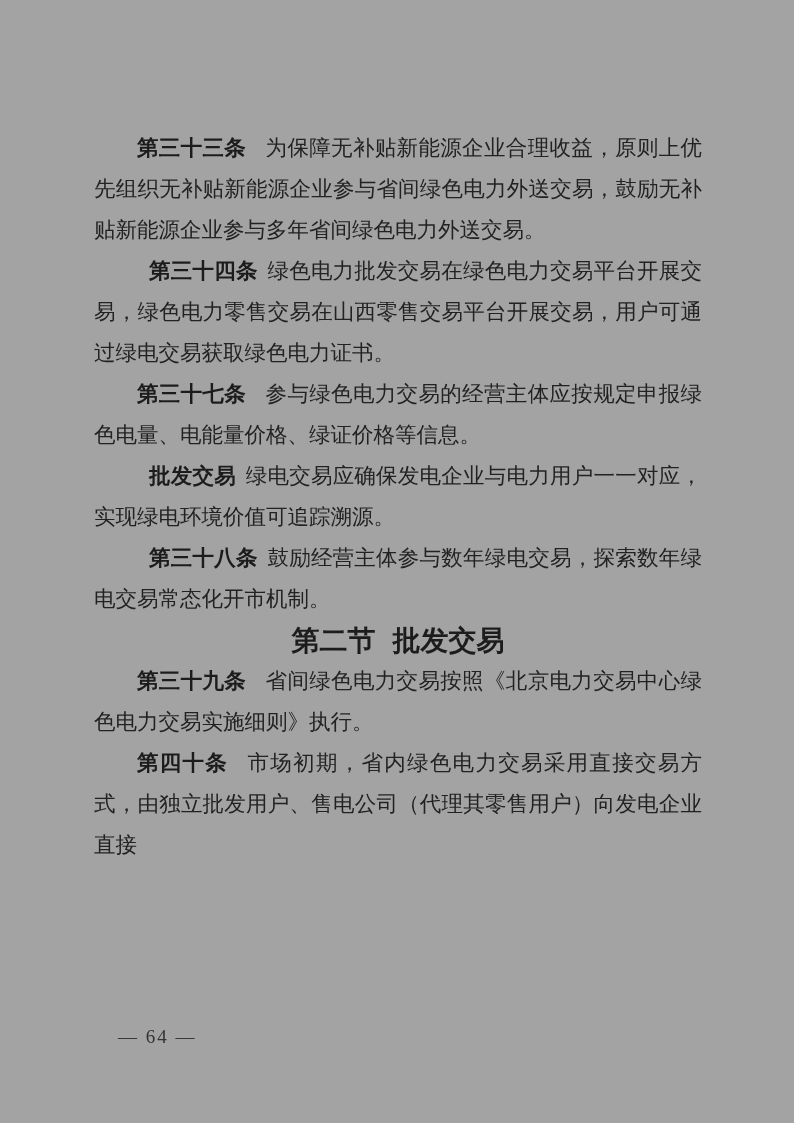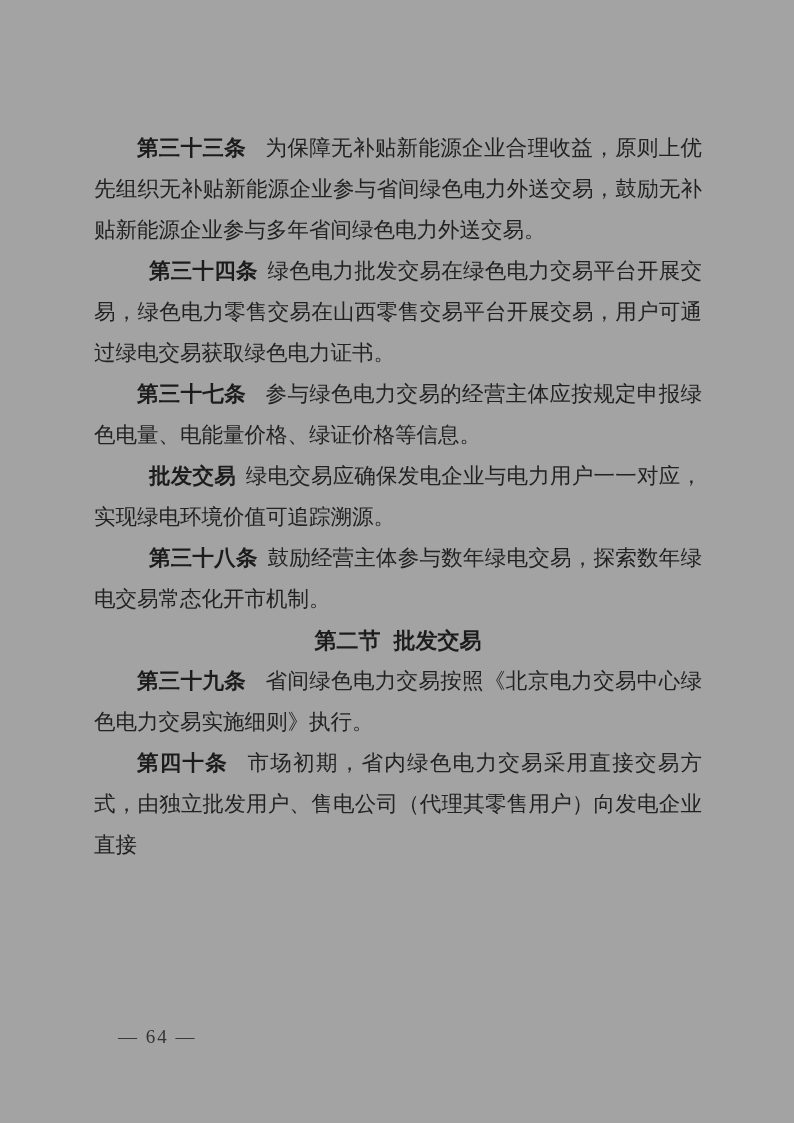--- a/index.html
+++ b/index.html
@@ -33,21 +33,21 @@
   }
   .art-num {
     font-weight: 700;
     color: #1c1c1c;
   }
   .gap-wide { margin-right: 0.9em; }
   .gap-narrow { margin-right: 0.45em; margin-left: 12px; }
   .section-heading {
     margin: 0;
     padding: 0;
-    font-size: 22px;
+    font-size: 28px;
     font-weight: 700;
     text-align: center;
     text-indent: 0;
     line-height: 41px;
     color: #1c1c1c;
   }
   .section-heading .heading-gap { display: inline-block; width: 0.6em; }
   .page-number {
     position: absolute;
     left: 94px;

